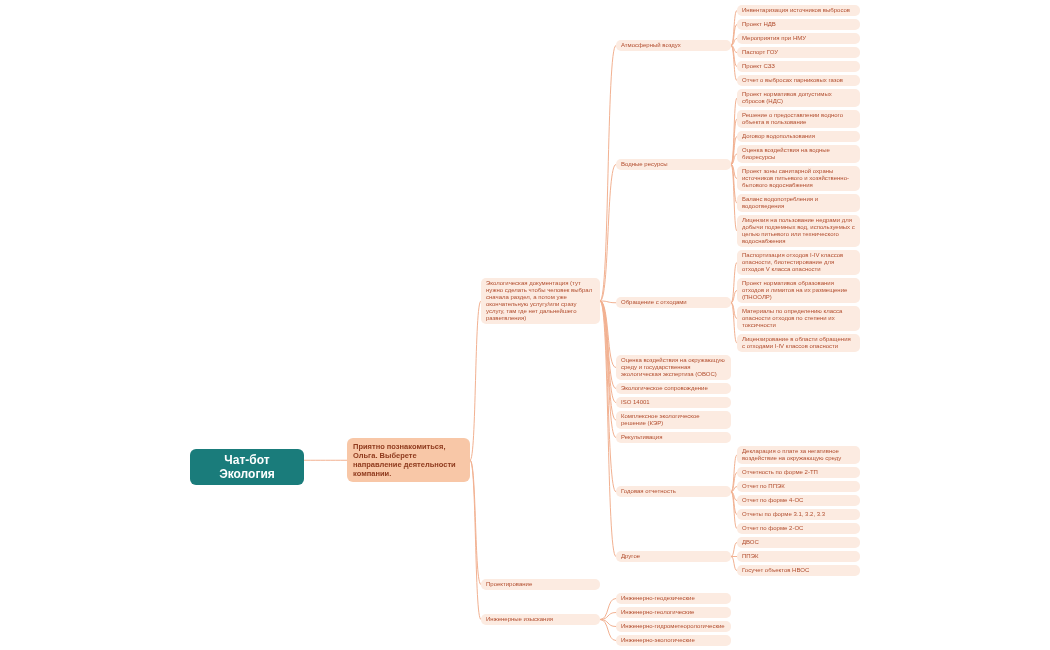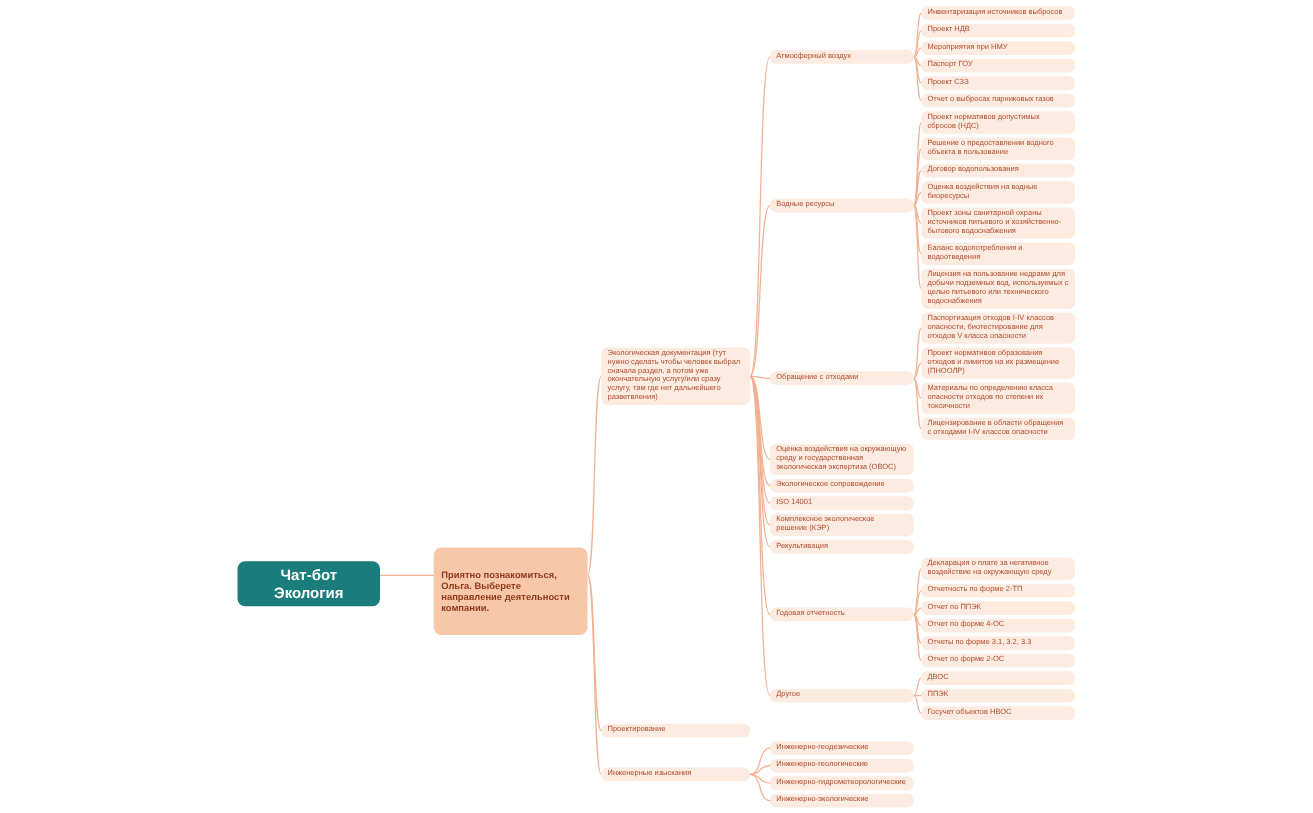--- a/index.html
+++ b/index.html
@@ -16,21 +16,21 @@
     word-wrap:break-word;
   }
   .depth0{
     background:var(--root-bg);color:var(--root-text);
     font-size:12px;line-height:14px;font-weight:bold;text-align:center;
     padding:4px 14px;border-radius:6px;
   }
   .depth1{
     background:var(--msg-bg);color:var(--msg-text);
     font-size:7.5px;line-height:9px;font-weight:bold;
-    padding:17px 6px;border-radius:6px;
+    padding:4px 6px;border-radius:6px;
   }
 </style>
 </head>
 <body>
 
 <div id="map">
   <svg id="wires" xmlns="http://www.w3.org/2000/svg">
       <path d="M 304 460.25 C 322 460.25, 329 460.25, 347 460.25" fill="none" stroke="#f2b191" stroke-width="1"></path>
       <path d="M 470 460.25 C 476.6 460.25, 474.4 301, 481 301" fill="none" stroke="#f2b191" stroke-width="1"></path>
       <path d="M 600 301 C 609.6 301, 606.4 45.5, 616 45.5" fill="none" stroke="#f2b191" stroke-width="1"></path>

